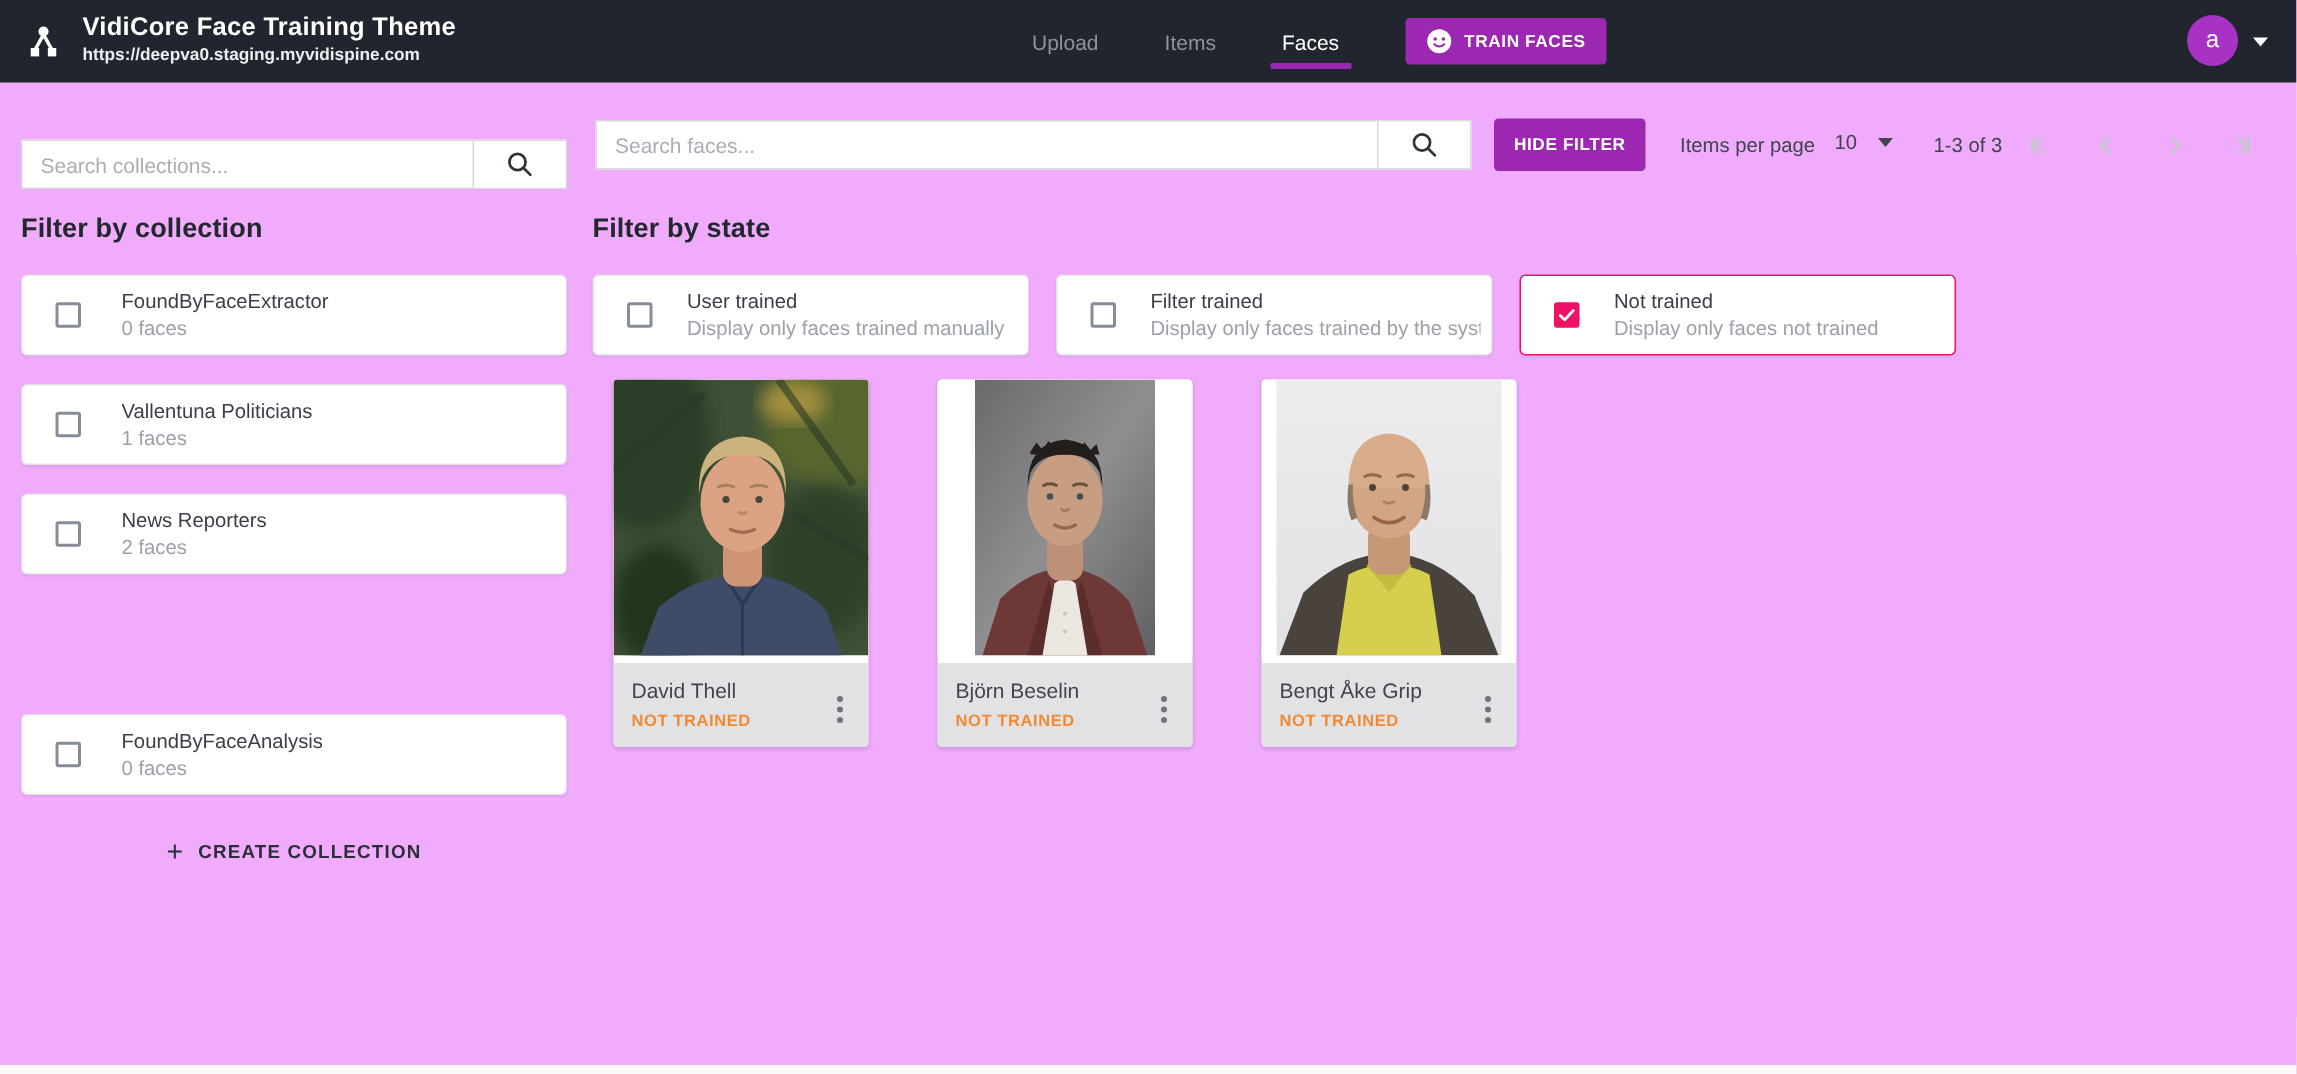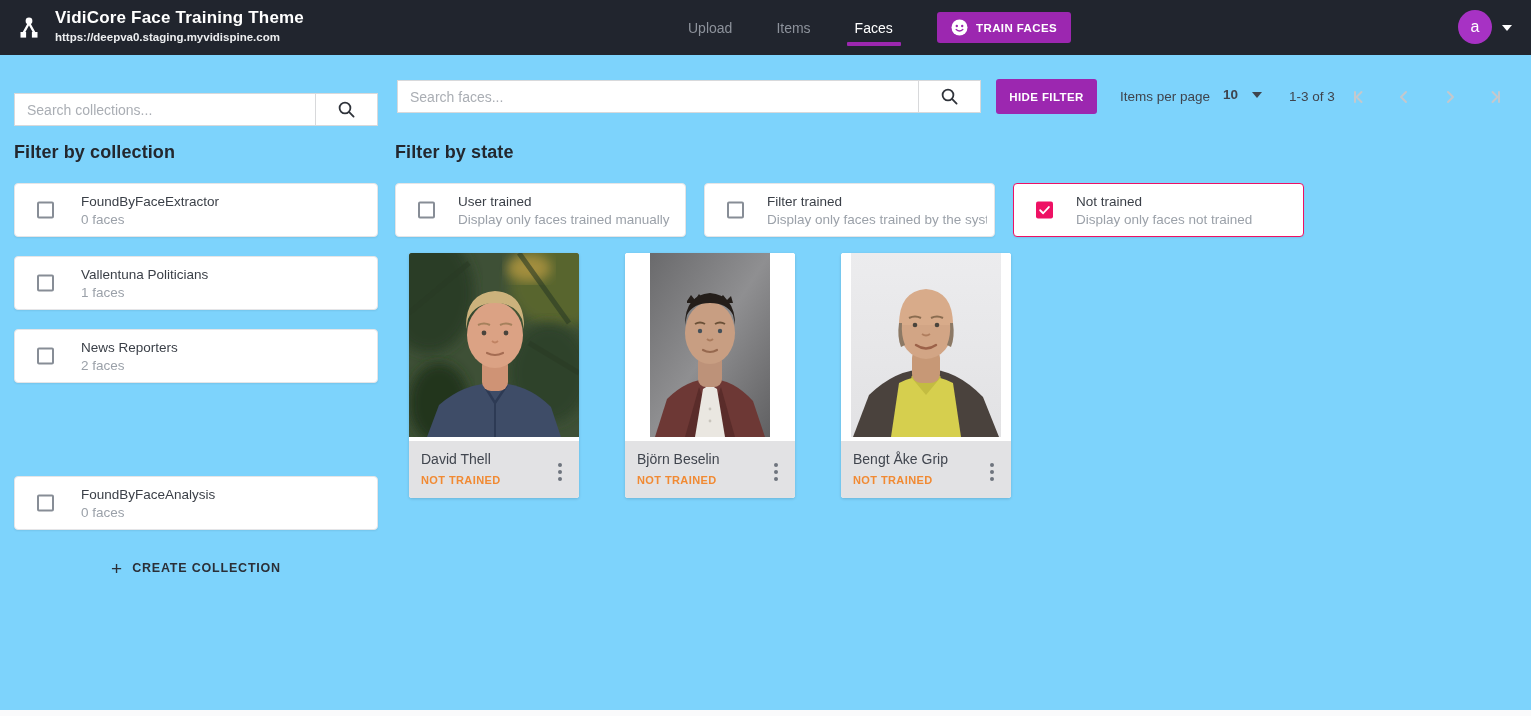--- a/index.html
+++ b/index.html
@@ -1,18 +1,18 @@
 <!DOCTYPE html>
 <html><head>
 <meta charset="utf-8">
 <style>
   * { margin:0; padding:0; box-sizing:border-box; }
   html,body { width:1531px; height:716px; }
   body { font-family:"Liberation Sans", sans-serif; background:#f5f5f6; overflow:hidden; }
-  .page { position:relative; width:1531px; height:716px; background:#7dd3fc; }
+  .page { position:relative; width:1531px; height:716px; background:#f0abfc; }
 
   
   .header { position:absolute; left:0; top:0; width:1531px; height:55px; background:#21252e; }
   .logo { position:absolute; left:16px; top:15px; width:26px; height:26px; }
   .title-block { position:absolute; left:55px; top:8px; }
   .app-title { color:#ffffff; font-size:17px; font-weight:700; letter-spacing:.2px; }
   .app-url { color:#eceef0; font-size:11.5px; font-weight:700; margin-top:3px; }
   .nav { position:absolute; left:684px; top:0; height:55px; display:flex; align-items:center; gap:36px; }
   .nav-item { font-size:14px; font-weight:400; color:#8d929b; cursor:pointer; position:relative; padding:16px 4px; }
   .nav-item.active { color:#ffffff; }
@@ -23,21 +23,21 @@
 
   
   .search-box { position:absolute; top:80px; height:33px; background:#fff; border:1px solid #d8d9db; display:flex; align-items:stretch; }
   .search-box.collections { left:14px; width:364px;margin-top:13px; }
   .search-box.faces { left:397px; width:584px; }
   .search-input { flex:1; border:none; outline:none; padding:0 12px; font-family:"Liberation Sans",sans-serif; font-size:14px; color:#3f444d; background:transparent; }
   .search-input::placeholder { color:#aaaeb4; }
   .search-icon-btn { width:62px; border-left:1px solid #d8d9db; display:flex; align-items:center; justify-content:center; cursor:pointer; background:#fff; }
   .hide-filter-btn { position:absolute; left:996px; top:79px; width:101px; height:35px; background:#9c27b0; border:none; border-radius:3px; color:#fff; font-family:"Liberation Sans",sans-serif; font-size:11.5px; font-weight:700; letter-spacing:.4px; cursor:pointer; }
   .ipp-label { position:absolute; left:1120px; top:89px; font-size:13.5px; color:#3f444d; }
-  .ipp-select { position:absolute; left:1223px; top:87px; display:flex; align-items:center; gap:14px; cursor:pointer;font-weight:bold; }
+  .ipp-select { position:absolute; left:1223px; top:87px; display:flex; align-items:center; gap:14px; cursor:pointer; }
   .ipp-value { font-size:13.5px; color:#3f444d; }
   .ipp-caret { width:0; height:0; border-left:5px solid transparent; border-right:5px solid transparent; border-top:6px solid #3f444d; }
   .range-label { position:absolute; left:1289px; top:89px; font-size:13.5px; color:#3f444d; }
   .pager-btn { position:absolute; top:87px; width:20px; height:20px; cursor:default; }
   .pager-btn svg { width:20px; height:20px; }
 
   
   .section-heading { position:absolute; font-size:18px; font-weight:700; color:#23272e; letter-spacing:.1px; }
   .h-collections { left:14px; top:142px; }
   .h-state { left:395px; top:142px; }

